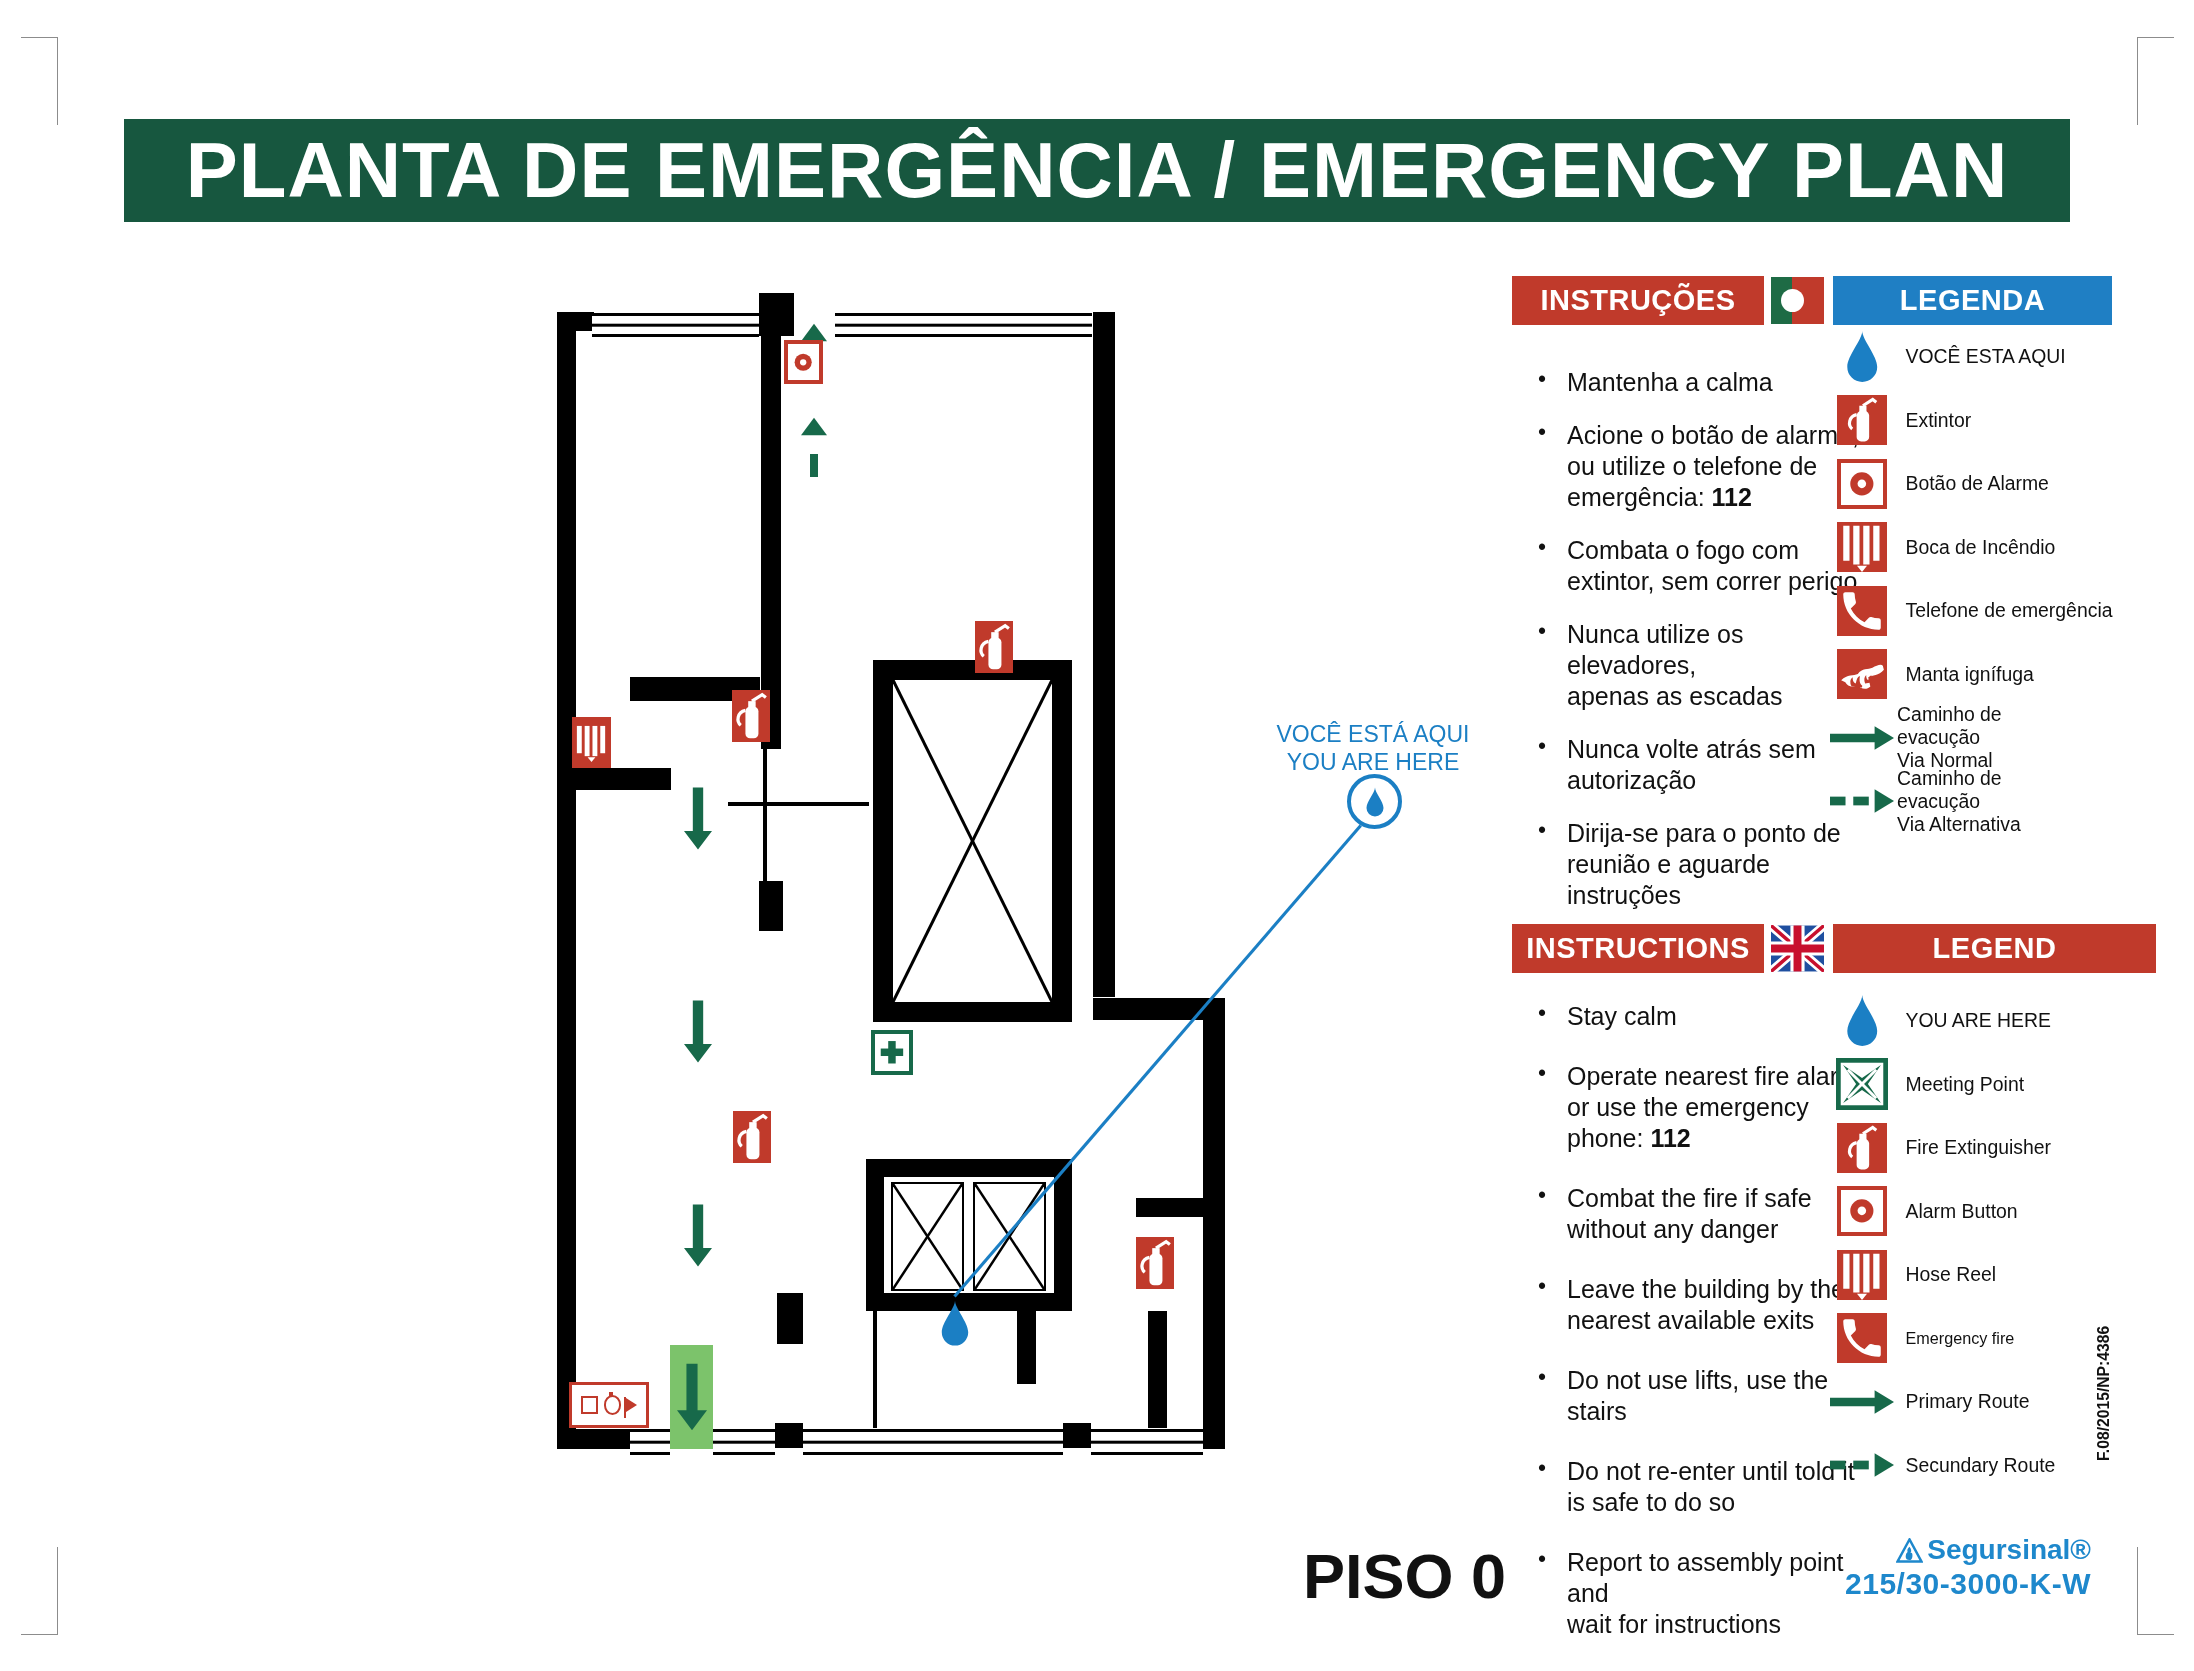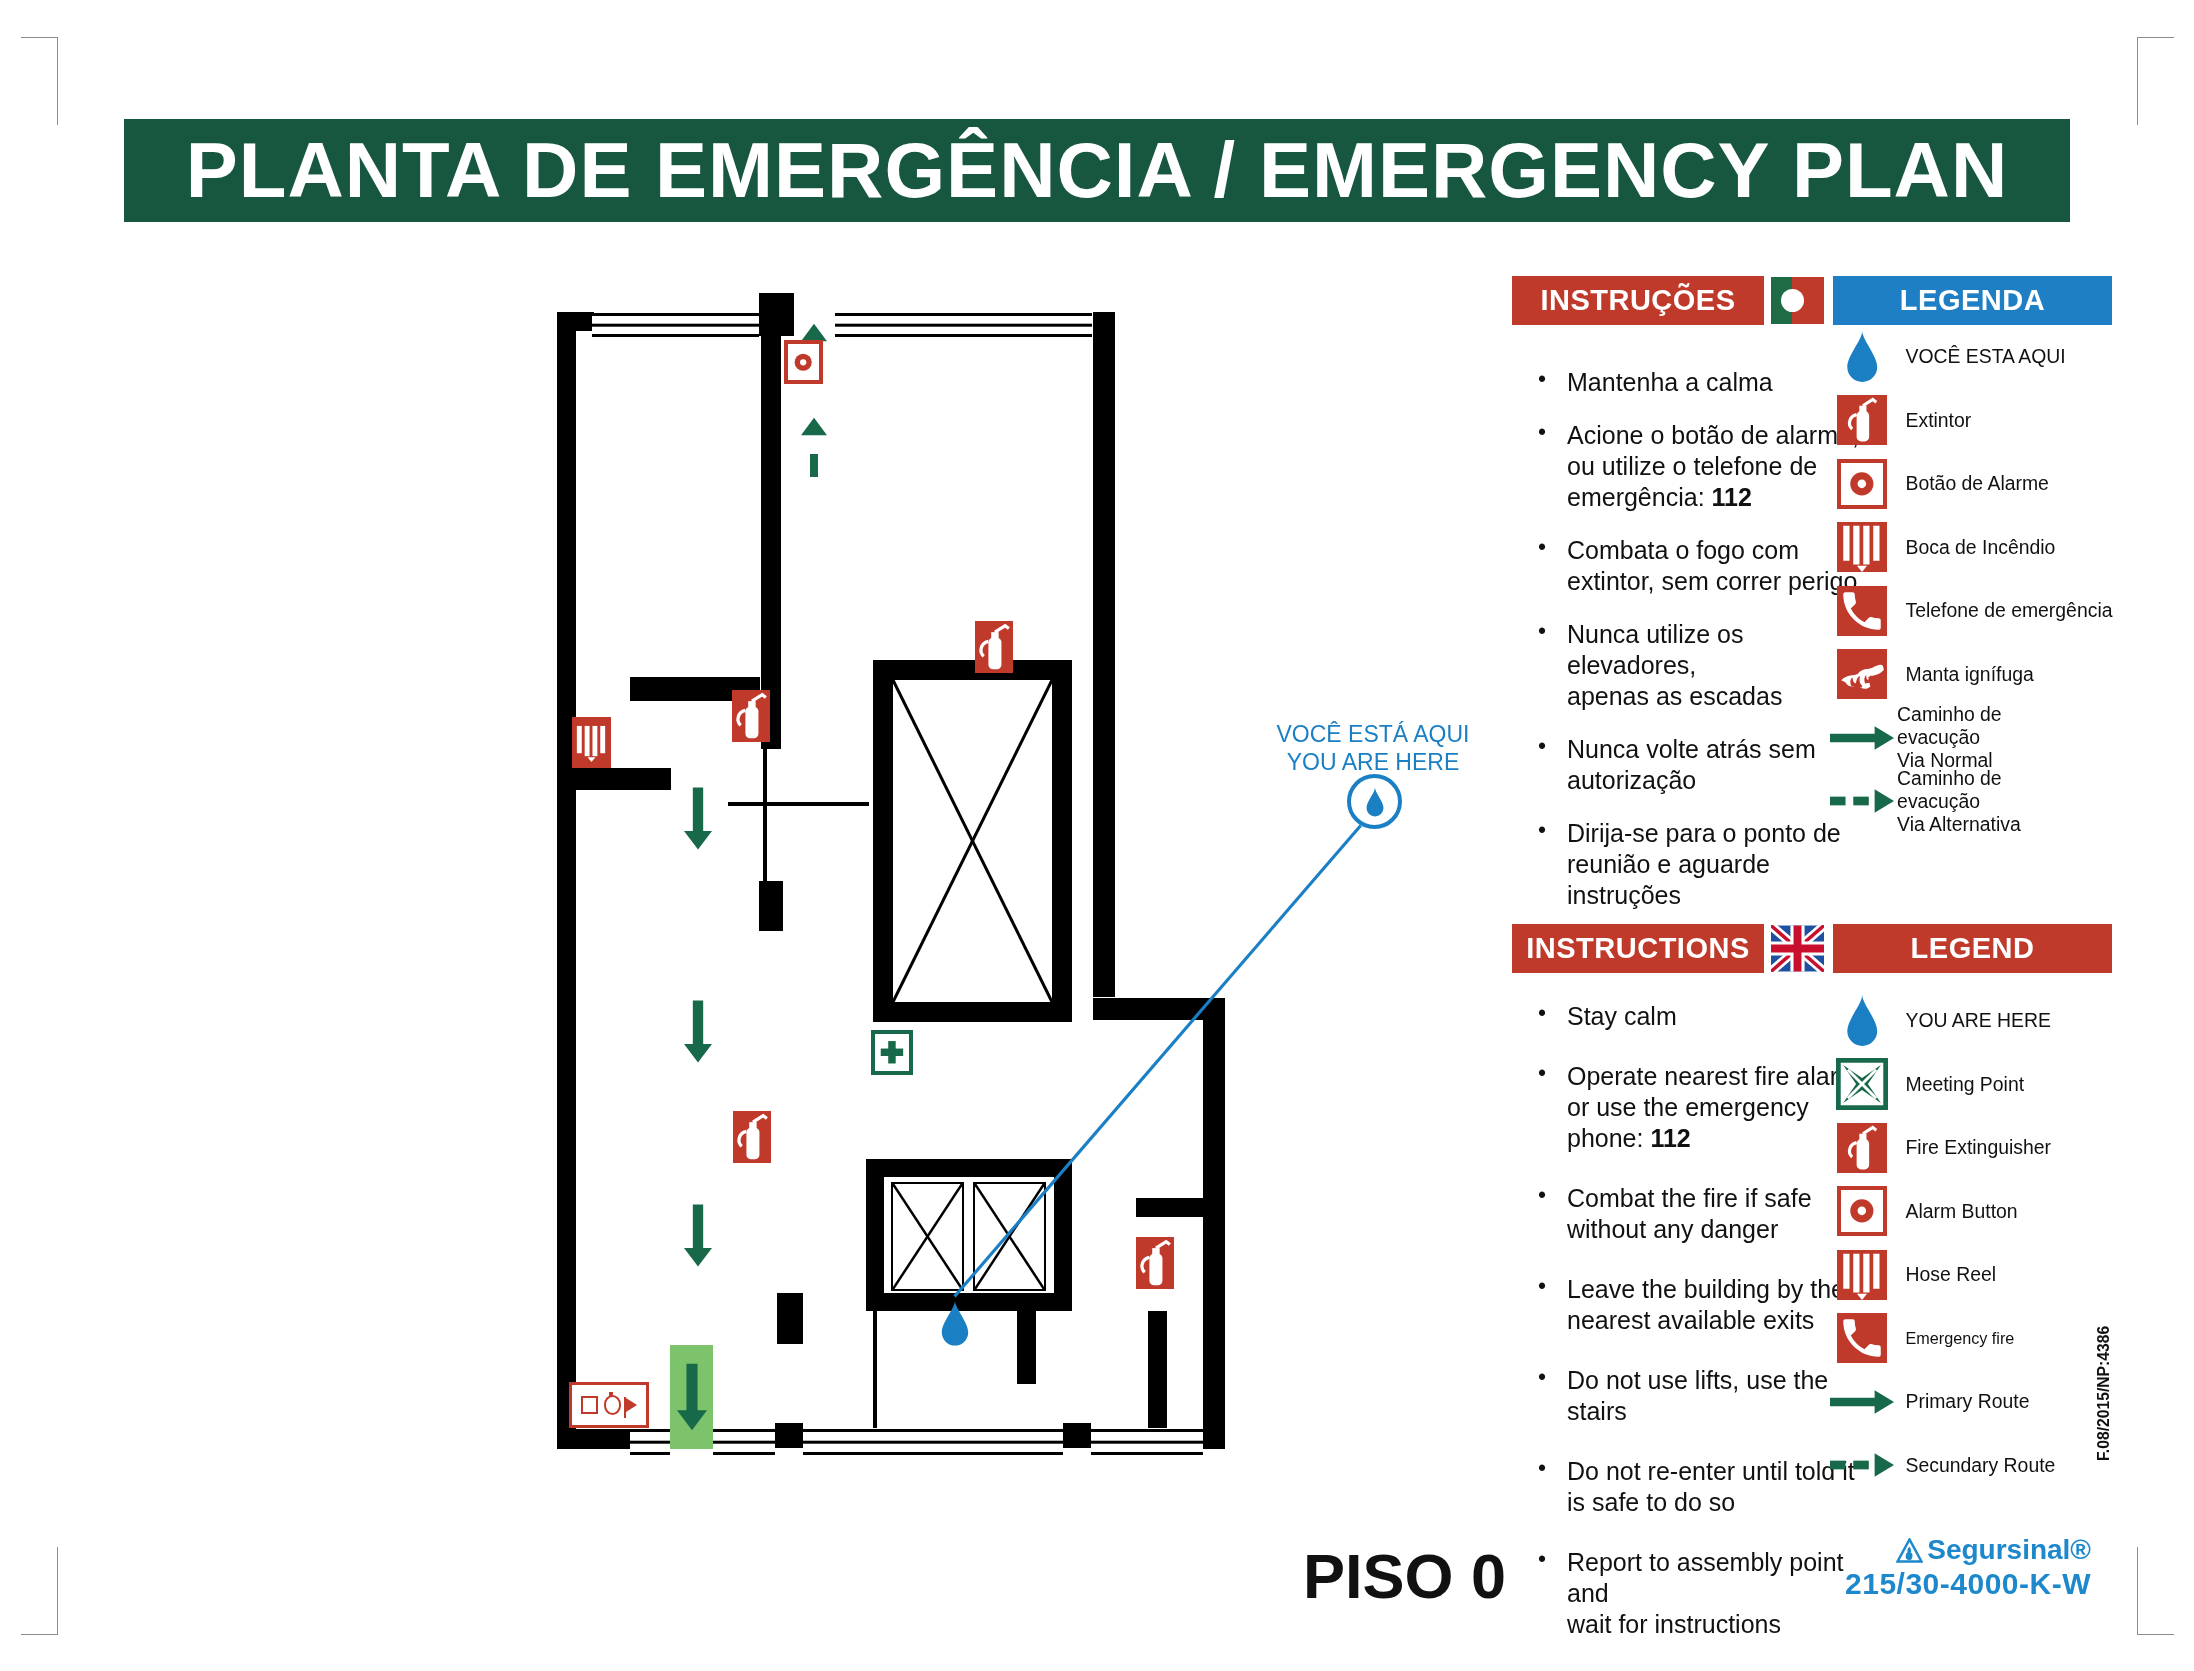--- a/index.html
+++ b/index.html
@@ -380,21 +380,21 @@
   </div>
   <div class="flag" style="left:1771px;top:925px">
     <svg viewBox="0 0 60 52" style="width:100%;height:100%;display:block">
       <rect width="60" height="52" fill="#1F4FA0"></rect>
       <path d="M0 0 L60 52 M60 0 L0 52" stroke="#fff" stroke-width="10"></path>
       <path d="M0 0 L60 52 M60 0 L0 52" stroke="#C8102E" stroke-width="4"></path>
       <path d="M30 0 V52 M0 26 H60" stroke="#fff" stroke-width="16"></path>
       <path d="M30 0 V52 M0 26 H60" stroke="#C8102E" stroke-width="9"></path>
     </svg>
   </div>
-  <div class="hdr red" style="left:1833px;top:924px;width:279px">
+  <div class="hdr red" style="left:1833px;top:924px;width:323px">
     <span>LEGEND</span>
   </div>
 
   <ul class="instr-list en" style="left:1567px;top:1001px">
     <li class="instr">Stay calm</li>
     <li class="instr">Operate nearest fire alarm
 or use the emergency
 phone: <b>112</b></li>
     <li class="instr">Combat the fire if safe
 without any danger</li>
@@ -501,17 +501,17 @@
 
   <div class="vref">F.08/2015/NP:4386</div>
   <div class="brand">
     <div class="brandline">
       <svg viewBox="0 0 56 52" style="width:27px;height:25px">
         <path d="M28 3 L53 49 L3 49 Z" fill="none" stroke="#1E88CC" stroke-width="5"></path>
         <path d="M28 18 q6 8 2 13 q5 -2 4 8 q-1 7 -6 7 q-8 0 -8 -8 q0 -6 4 -9 q-2 -6 4 -11 z" fill="#1E88CC"></path>
       </svg>
       <span>Segursinal®</span>
     </div>
-    <div class="modelline">215/30-4000-K-W</div>
+    <div class="modelline">215/30-3000-K-W</div>
   </div>
 
 </div>
 
 
 </body></html>

